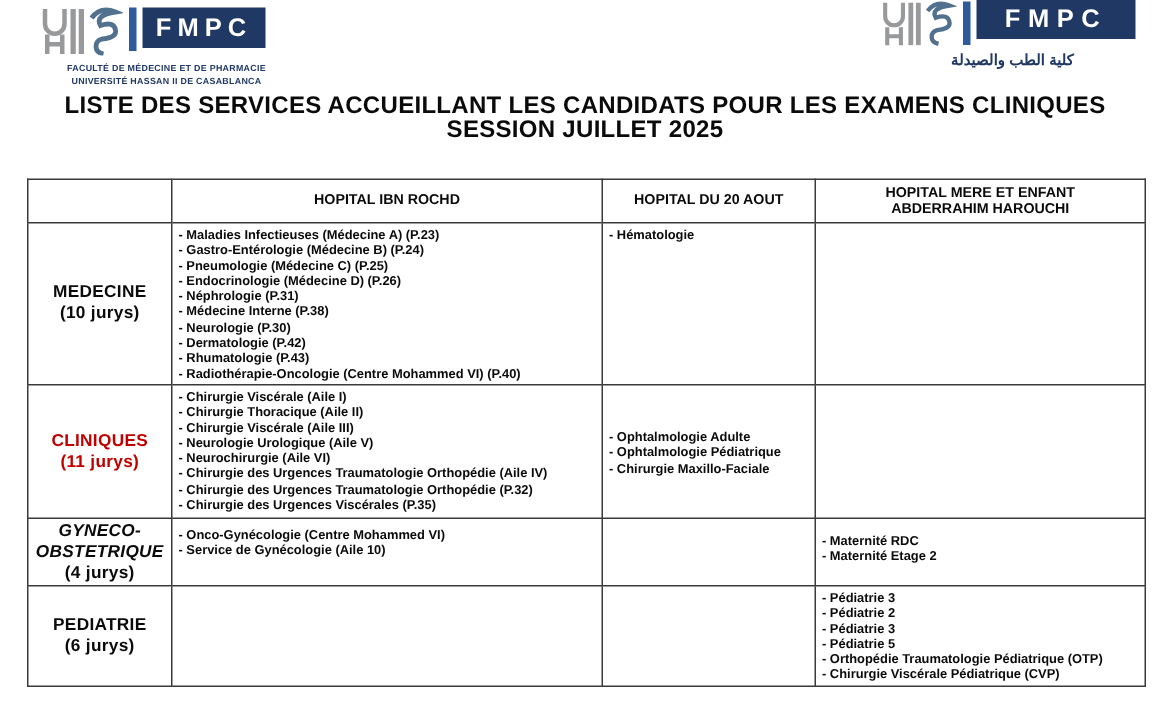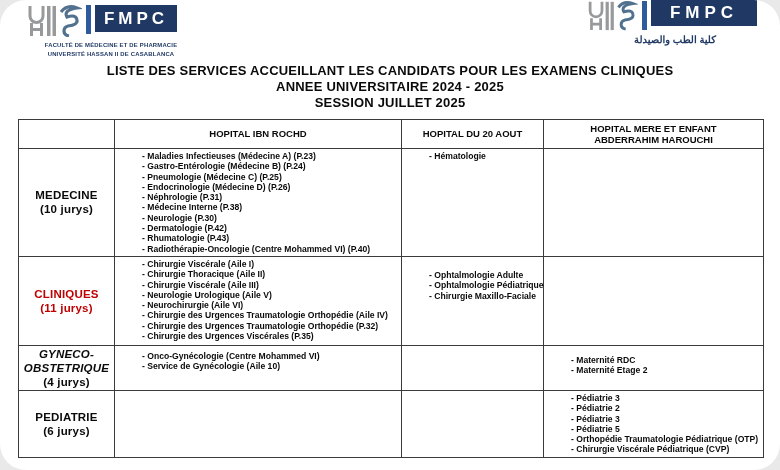--- a/index.html
+++ b/index.html
@@ -1,18 +1,18 @@
 <!DOCTYPE html>
 <html><head>
 <meta charset="utf-8">
 <style>
   html,body{margin:0;padding:0;background:#e9e9e9;}
   .sheet{
     position:relative;width:780px;height:470px;background:#ffffff;
-    font-family:"Liberation Sans",sans-serif;overflow:hidden;color:#111;border-radius:26px;
+    font-family:"Liberation Sans",sans-serif;overflow:hidden;color:#111;
   }
   
   .logo{position:absolute;}
   .logo-left{left:26px;top:4px;width:170px;}
   .logo-right{right:16px;top:0px;width:178px;}
   .logo-top{display:flex;align-items:flex-start;gap:4px;}
   .logo-bar{width:5px;height:29px;background:#2f5b9d;margin-top:1px;}
   .fmpc-box{
     background:#1f3864;color:#fff;font-weight:bold;
     display:flex;align-items:center;justify-content:center;
@@ -23,35 +23,35 @@
     color:#1f3864;font-weight:bold;text-align:center;
     font-size:5.9px;line-height:7.5px;letter-spacing:.2px;margin-top:1px;white-space:nowrap;
   }
   .logo-sub-ar{
     color:#1f3864;font-weight:bold;text-align:center;
     font-size:10px;line-height:10.5px;white-space:nowrap;direction:rtl;
   }
   .logo-right .logo-sub-ar:first-of-type{margin-top:2px;}
   
   .titles{position:absolute;top:63px;left:0;width:780px;text-align:center;}
-  .title-line{font-size:13px;font-weight:bold;line-height:16px;letter-spacing:.2px;color:#0a0a0a;}
+  .title-line{font-size:16px;font-weight:bold;line-height:16px;letter-spacing:.2px;color:#0a0a0a;}
   
   table.services{
     position:absolute;left:18px;top:119px;width:745px;
     border-collapse:collapse;table-layout:fixed;
   }
   table.services th,table.services td{border:1px solid #3a3a3a;}
   table.services th{
     font-size:9.5px;font-weight:bold;text-align:center;vertical-align:middle;
     white-space:pre-line;line-height:11.5px;padding:2px;color:#0a0a0a;height:24px;
   }
   td.cat{vertical-align:middle;text-align:center;padding:0 2px;}
   .catname,.jurys{font-size:11.5px;font-weight:bold;line-height:14px;letter-spacing:.2px;}
   td.svc-cell{vertical-align:top;padding:2px 4px;}
-  .svc{font-size:8.6px;font-weight:bold;line-height:10.3px;white-space:nowrap;color:#0a0a0a;margin-left:23px;}
+  .svc{font-size:8.6px;font-weight:bold;line-height:10.3px;white-space:nowrap;color:#0a0a0a;}
   tbody tr:nth-child(1){height:105px;}
   tbody tr:nth-child(2){height:89px;}
   tbody tr:nth-child(3){height:45px;}
   tbody tr:nth-child(4){height:66px;}
 </style>
 </head>
 <body>
 
 <div class="sheet">
 
@@ -85,21 +85,20 @@
         </svg>
       </span>
       <span class="logo-bar"></span>
       <span class="fmpc-box">FMPC</span>
     </div>
     <div class="logo-sub-ar">كلية الطب والصيدلة</div>
   </div>
 
   <div class="titles">
     <div class="title-line">LISTE DES SERVICES ACCUEILLANT LES CANDIDATS POUR LES EXAMENS CLINIQUES</div>
-    <div class="title-line">ANNEE UNIVERSITAIRE 2024 - 2025</div>
     <div class="title-line">SESSION JUILLET 2025</div>
   </div>
 
   <table class="services">
     <colgroup>
         <col style="width:96px">
         <col style="width:287px">
         <col style="width:142px">
         <col style="width:220px">
       </colgroup>
@@ -143,21 +142,21 @@
         <td class="svc-cell">
             <div class="svc">- Chirurgie Viscérale (Aile I)</div>
             <div class="svc">- Chirurgie Thoracique (Aile II)</div>
             <div class="svc">- Chirurgie Viscérale (Aile III)</div>
             <div class="svc">- Neurologie Urologique (Aile V)</div>
             <div class="svc">- Neurochirurgie (Aile VI)</div>
             <div class="svc">- Chirurgie des Urgences Traumatologie Orthopédie (Aile IV)</div>
             <div class="svc">- Chirurgie des Urgences Traumatologie Orthopédie (P.32)</div>
             <div class="svc">- Chirurgie des Urgences Viscérales (P.35)</div>
           </td>
-        <td class="svc-cell" style="padding-top:13px">
+        <td class="svc-cell" style="padding-top:29px">
             <div class="svc">- Ophtalmologie Adulte</div>
             <div class="svc">- Ophtalmologie Pédiatrique</div>
             <div class="svc">- Chirurgie Maxillo-Faciale</div>
           </td>
         <td class="svc-cell"></td>
       </tr>
       <tr>
         <td class="cat">
           <div class="catname" style="color: rgb(10, 10, 10); font-style: italic;">GYNECO-OBSTETRIQUE</div>
           <div class="jurys" style="color: rgb(10, 10, 10);">(4 jurys)</div>

